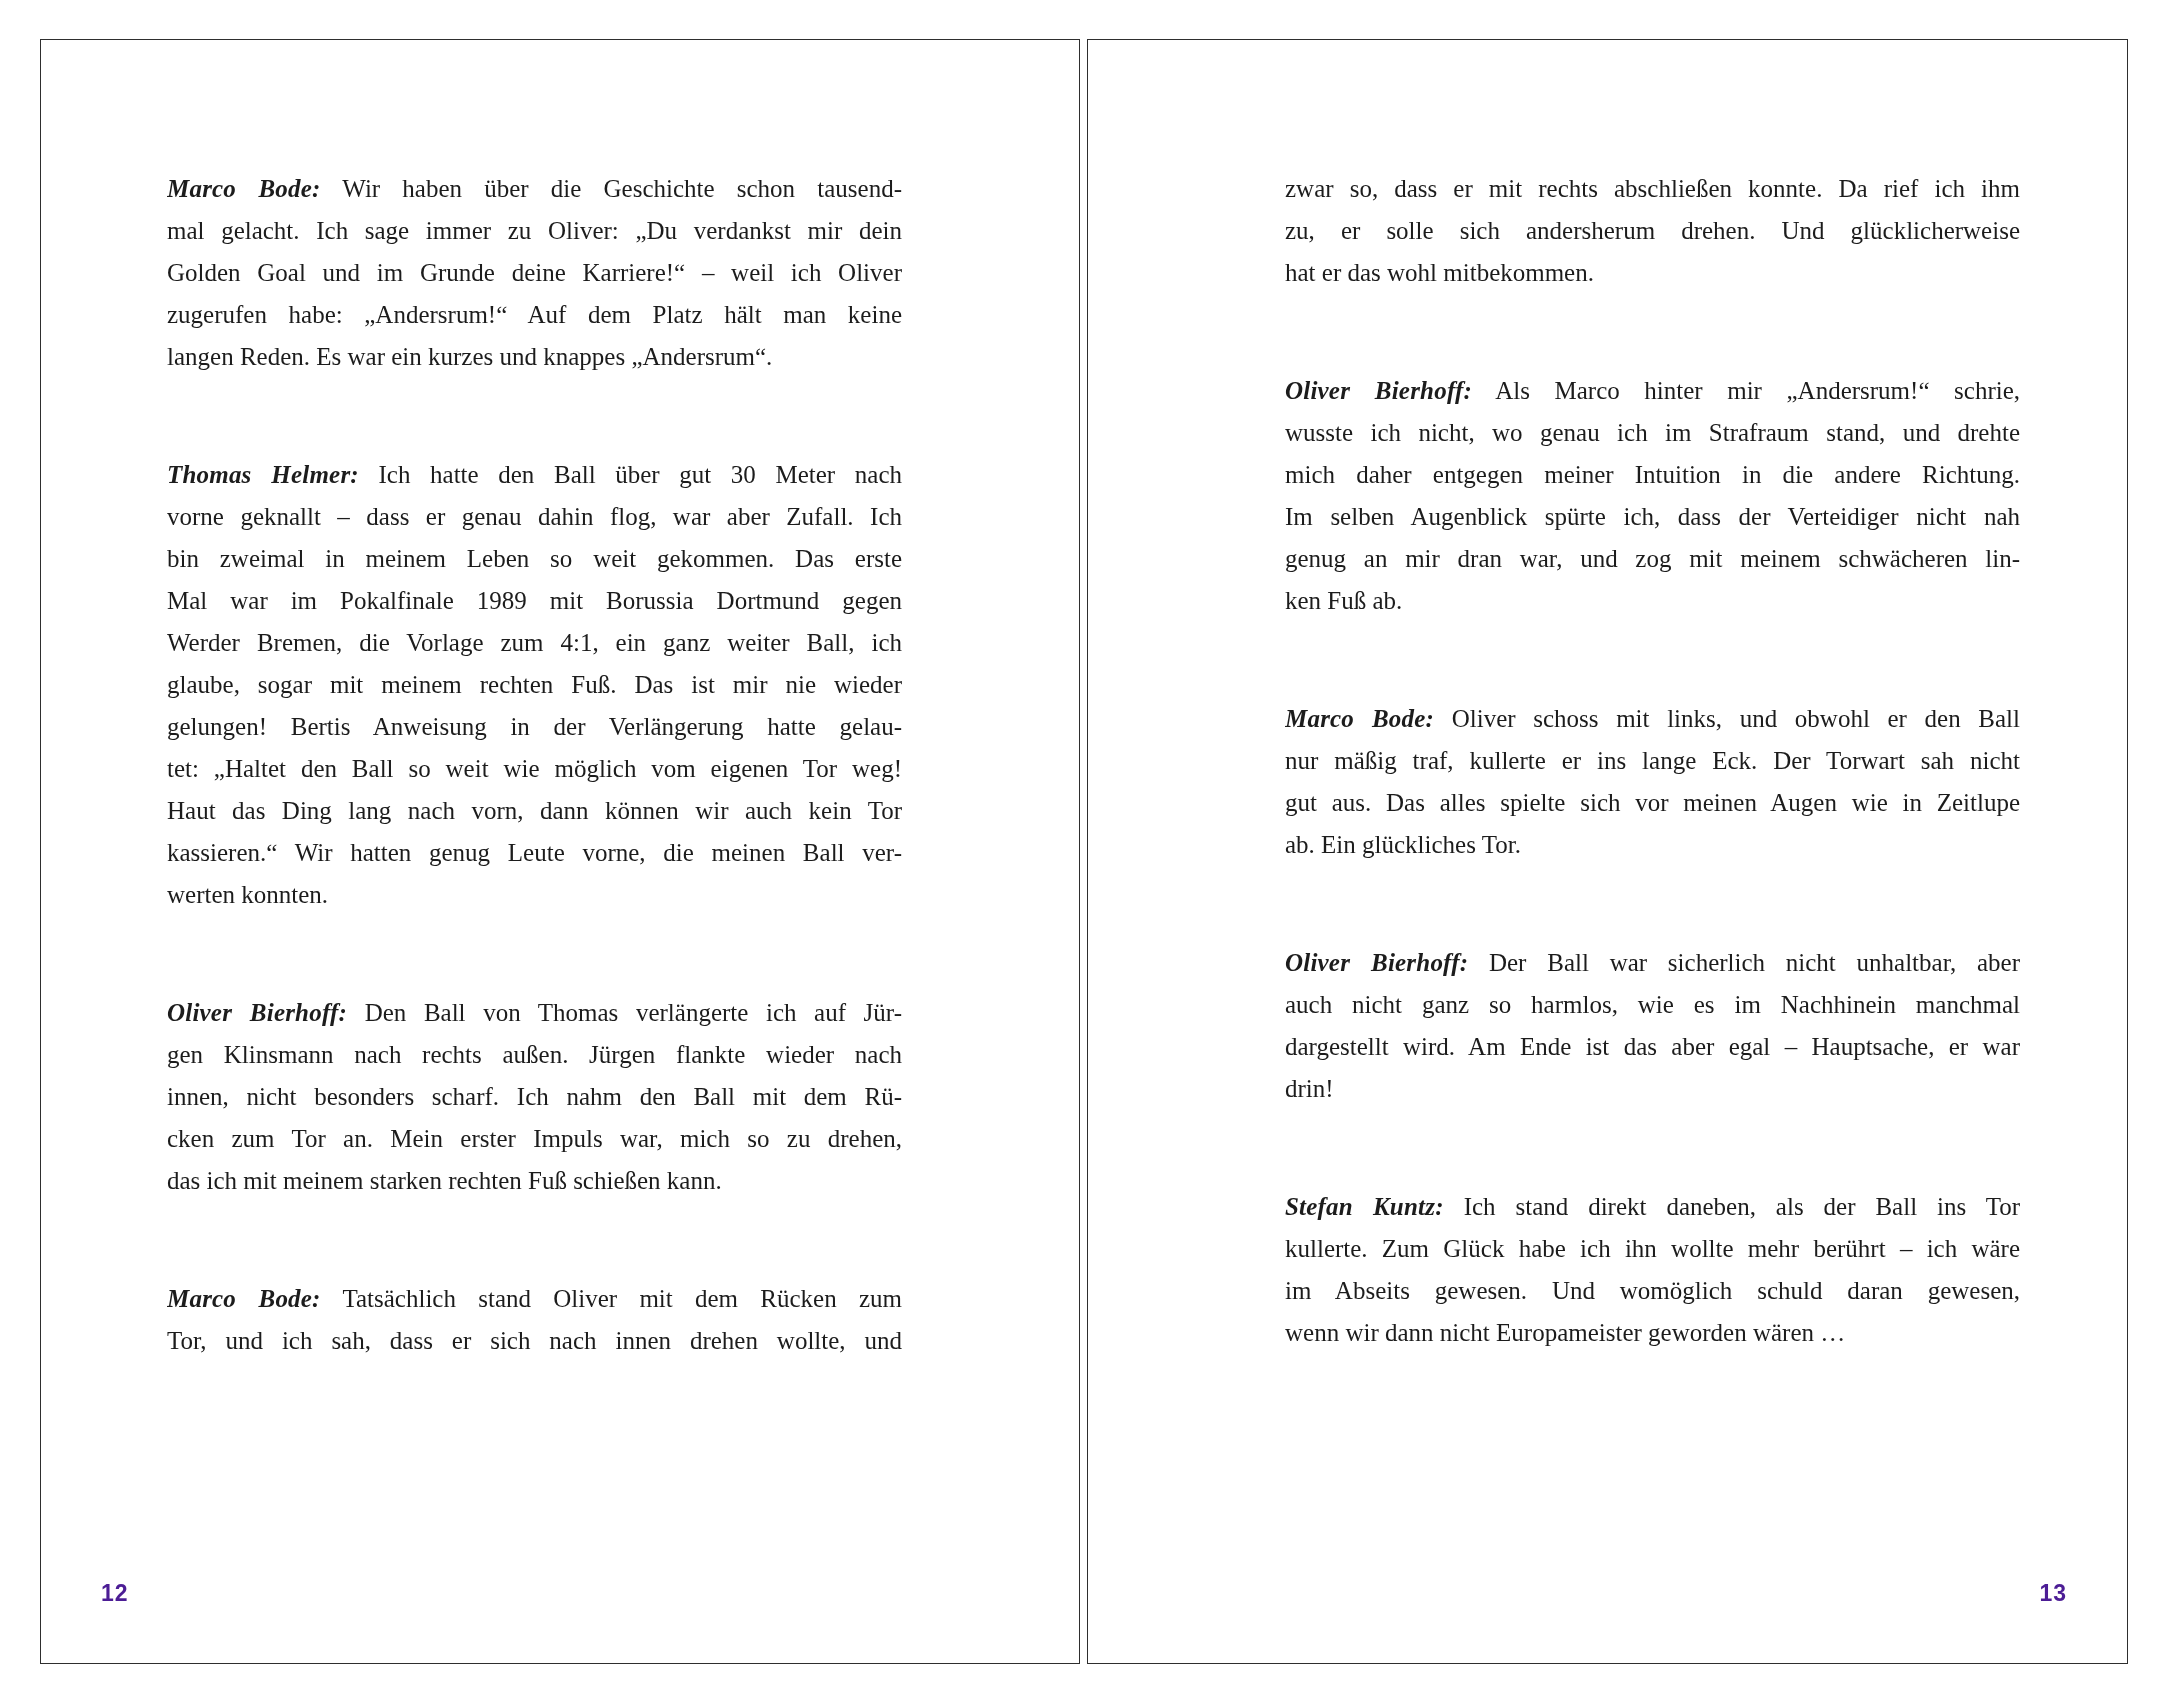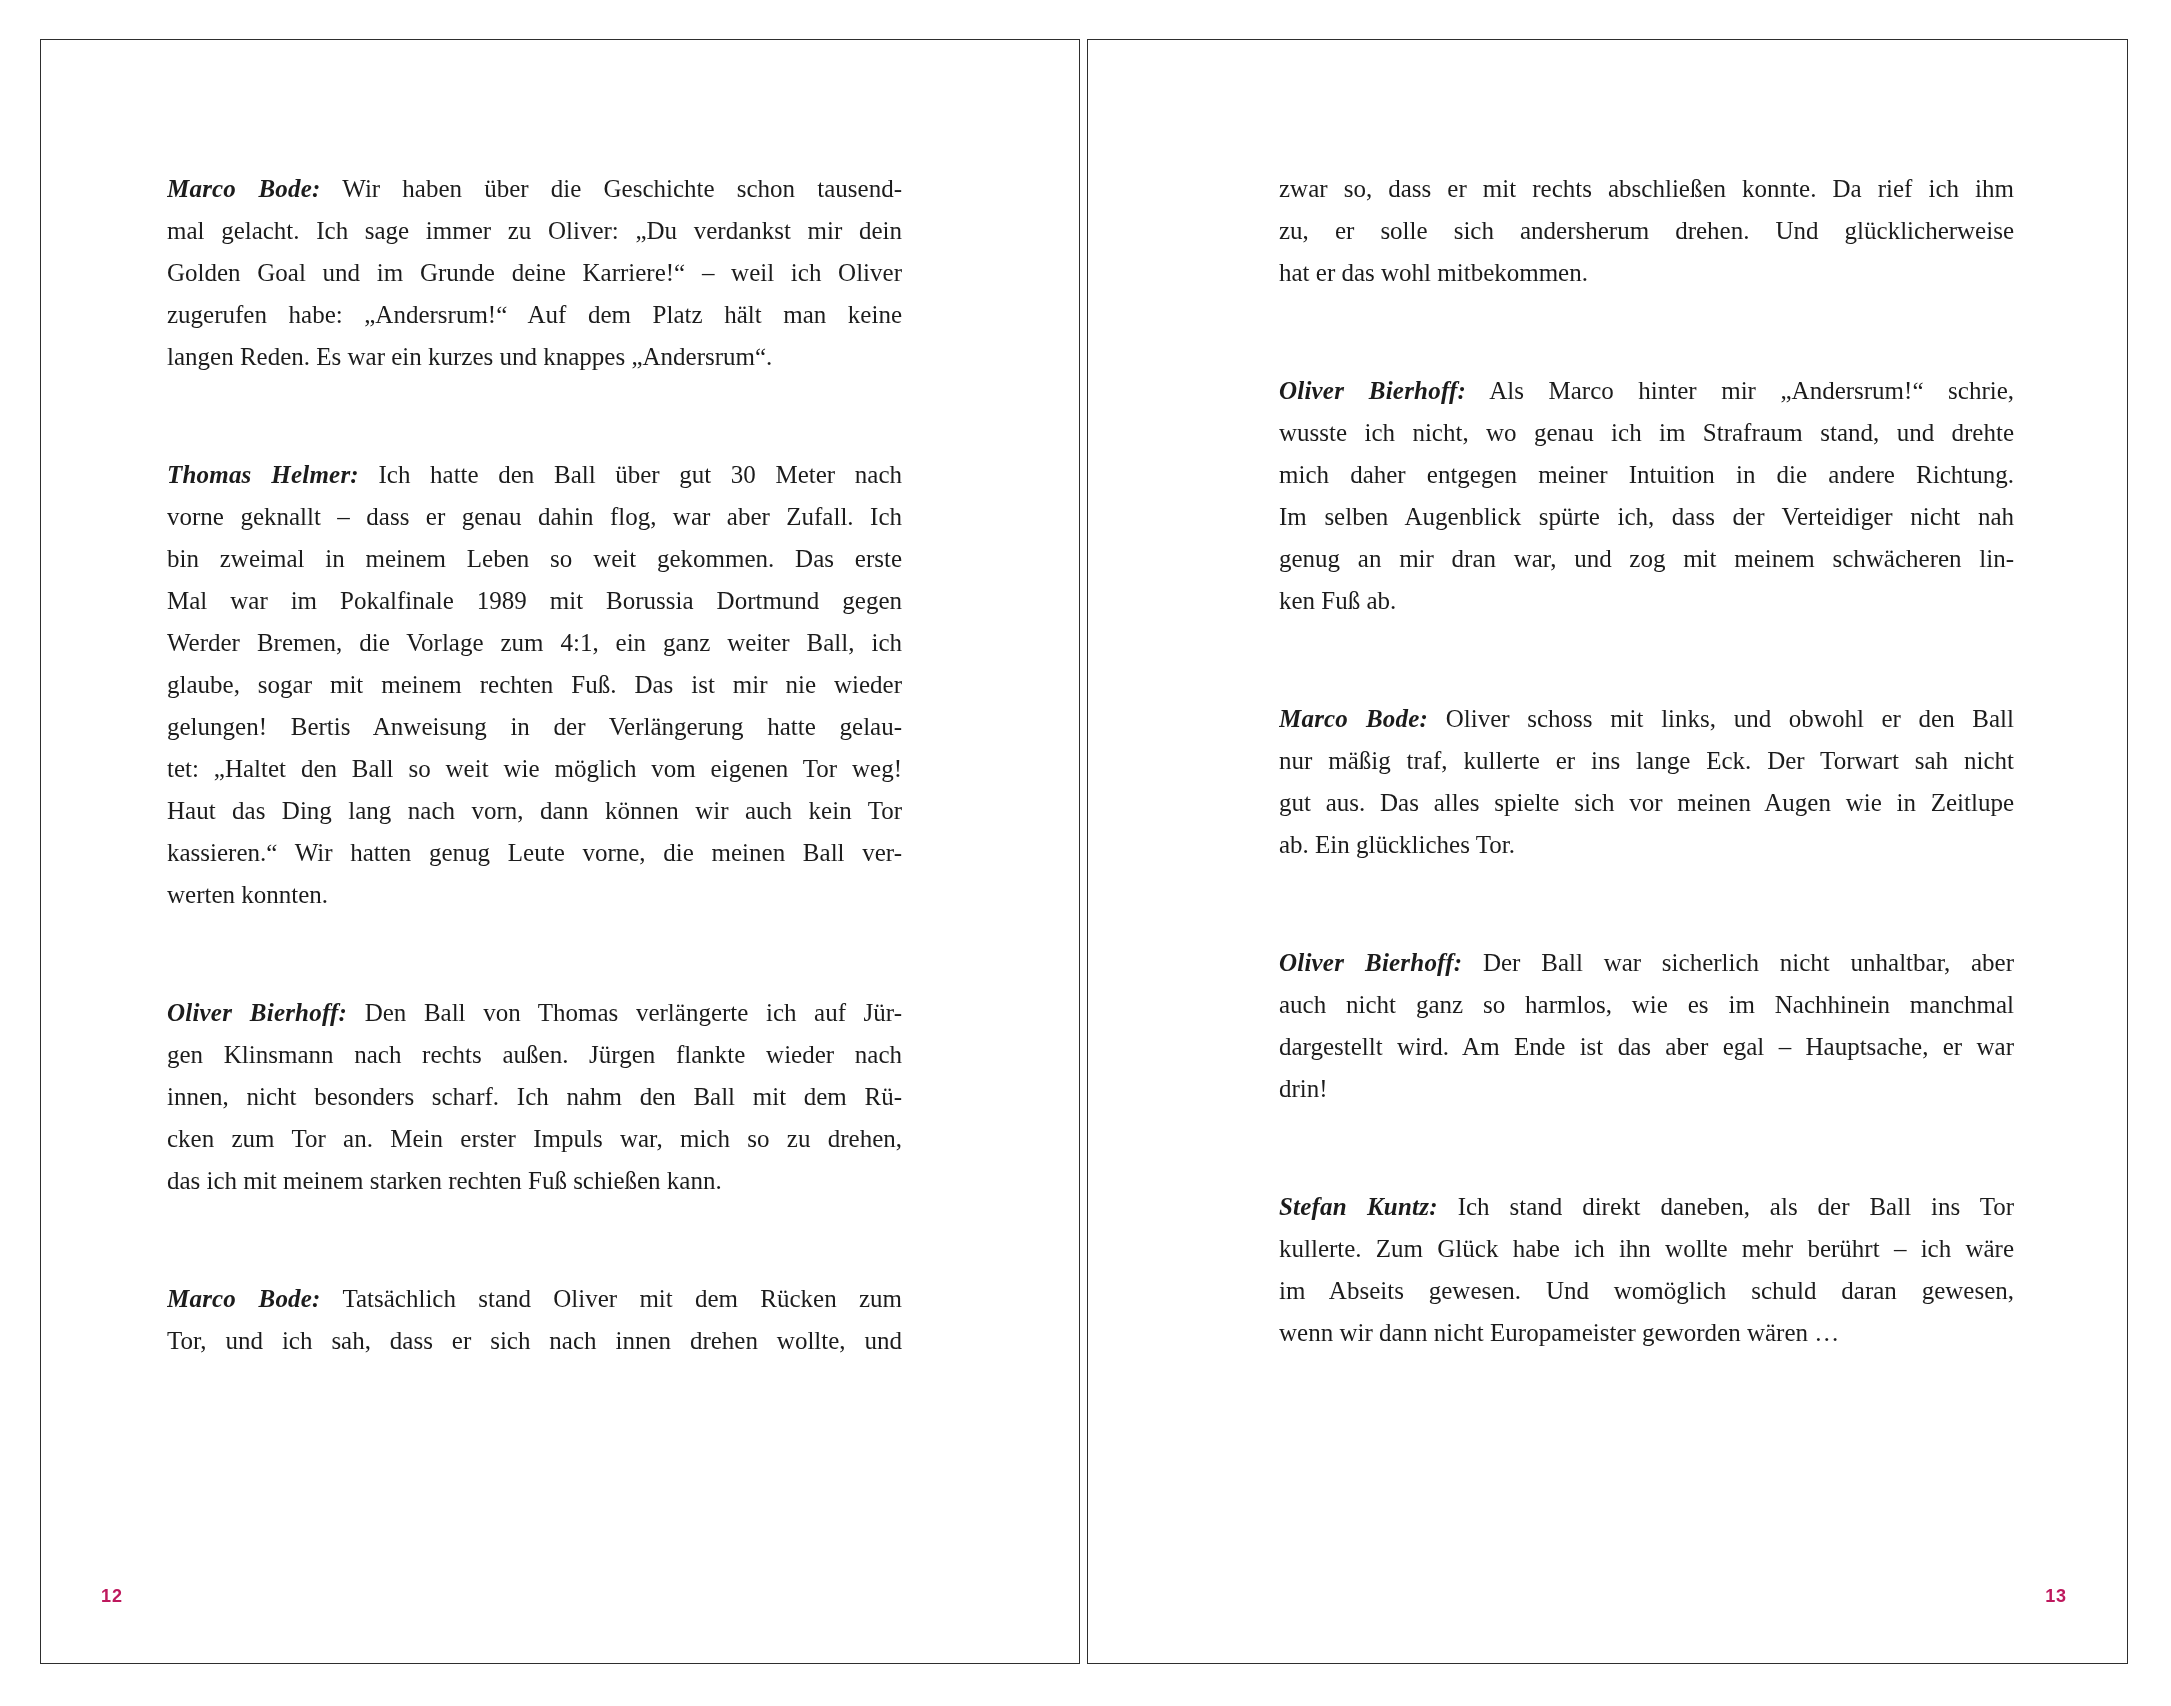--- a/index.html
+++ b/index.html
@@ -29,21 +29,21 @@
   .text-block {
     position: absolute;
     top: 128px;
     width: 735px;
     color: #1c1c1c;
     font-family: "Liberation Serif", "DejaVu Serif", serif;
     font-size: 25px;
     line-height: 42px;
   }
   .page.left  .text-block { left: 126px; }
-  .page.right .text-block { left: 191px; }
+  .page.right .text-block { left: 197px; }
 
   .paragraph { margin: 0 0 76px 0; }
   .paragraph:last-child { margin-bottom: 16px; }
 
   .line {
     height: 42px;
     overflow: hidden;
     text-align: justify;
     text-align-last: justify;
     -moz-text-align-last: justify;
@@ -55,23 +55,23 @@
 
   .speaker {
     font-weight: bold;
     font-style: italic;
     letter-spacing: 0.2px;
   }
 
   .page-number {
     position: absolute;
     bottom: 56px;
-    color: #be185d;
+    color: #4c1d95;
     font-family: "Liberation Sans", "DejaVu Sans", sans-serif;
-    font-size: 18px;
+    font-size: 23px;
     font-weight: bold;
     letter-spacing: 0.9px;
   }
   .page.left  .page-number { left: 60px; }
   .page.right .page-number { right: 60px; }
 </style>
 </head>
 <body>
 
 <div class="spread">

